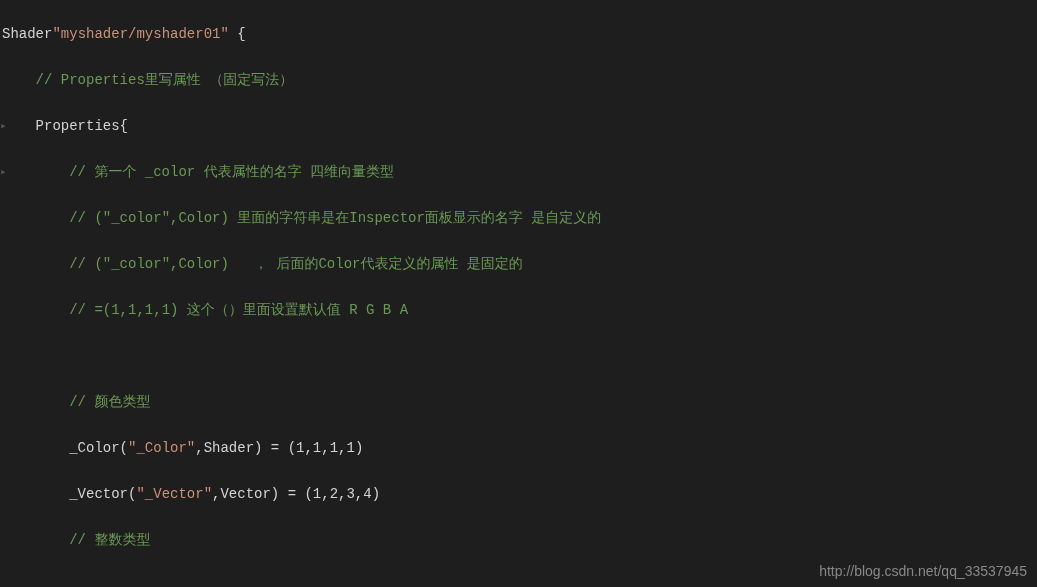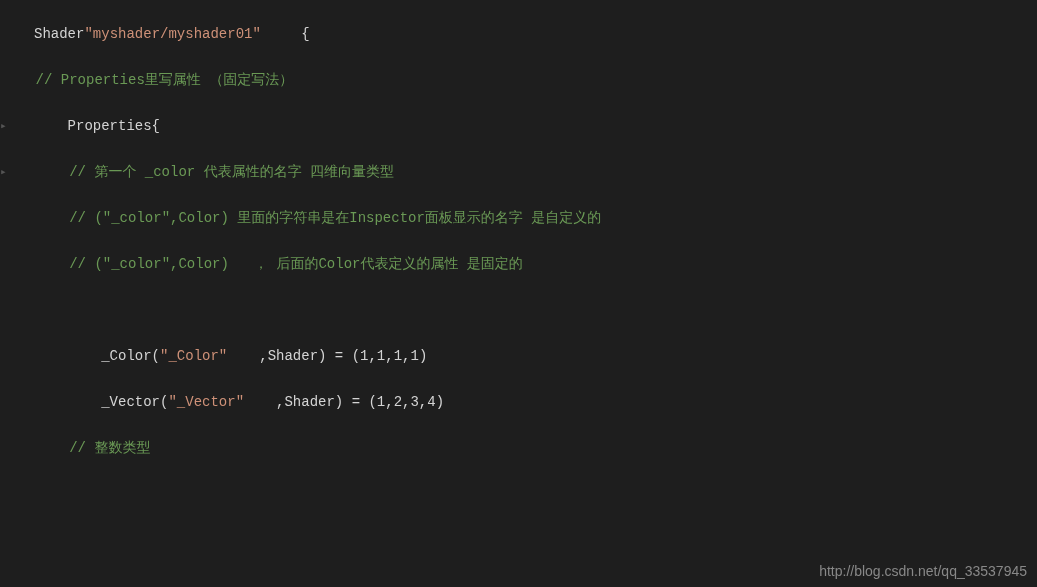--- a/index.html
+++ b/index.html
@@ -14,21 +14,21 @@
     overflow: hidden;
     position: relative;
   }
   .editor {
     white-space: pre;
     padding-left: 2px;
     position: relative;
   }
   .line { padding-left: 0px; }
   .str { color: #ce9178; }
-  .default { color: #d4d4d4; margin-left: 32px; }
+  .default { color: #d4d4d4; }
   .comment { color: #6a9955; }
   .highlight-line {
     background: rgba(80,80,80,0.35);
     outline: 1px solid #555;
     display: block;
     width: 100%;
   }
   .gutter-mark {
     position: absolute;
     left: 0;
@@ -49,23 +49,25 @@
 </head>
 <body>
 
 <div class="editor">
 <div class="line"><span class="default">Shader</span><span class="str">"myshader/myshader01"</span><span class="default"> {</span></div>
 <div class="line"><span class="comment">    // Properties里写属性 （固定写法）</span></div>
 <div class="line"><span class="gutter-mark">▸</span><span class="default">    Properties{</span></div>
 <div class="line"><span class="gutter-mark">▸</span><span class="comment">        // 第一个 _color 代表属性的名字 四维向量类型</span></div>
 <div class="line"><span class="comment">        // ("_color",Color) 里面的字符串是在Inspector面板显示的名字 是自定义的</span></div>
 <div class="line"><span class="comment">        // ("_color",Color)   ， 后面的Color代表定义的属性 是固定的</span></div>
+<div class="line"><span class="comment">        // =(1,1,1,1) 这个（）里面设置默认值 R G B A</span></div>
 <div class="line"><span class="default"></span>&nbsp;</div>
+<div class="line"><span class="comment">        // 颜色类型</span></div>
 <div class="line"><span class="default">        _Color(</span><span class="str">"_Color"</span><span class="default">,Shader) = (1,1,1,1)</span></div>
-<div class="line"><span class="default">        _Vector(</span><span class="str">"_Vector"</span><span class="default">,Shader) = (1,2,3,4)</span></div>
+<div class="line"><span class="default">        _Vector(</span><span class="str">"_Vector"</span><span class="default">,Vector) = (1,2,3,4)</span></div>
 <div class="line"><span class="comment">        // 整数类型</span></div>
 
 
 
 
 
 
 
 
 

